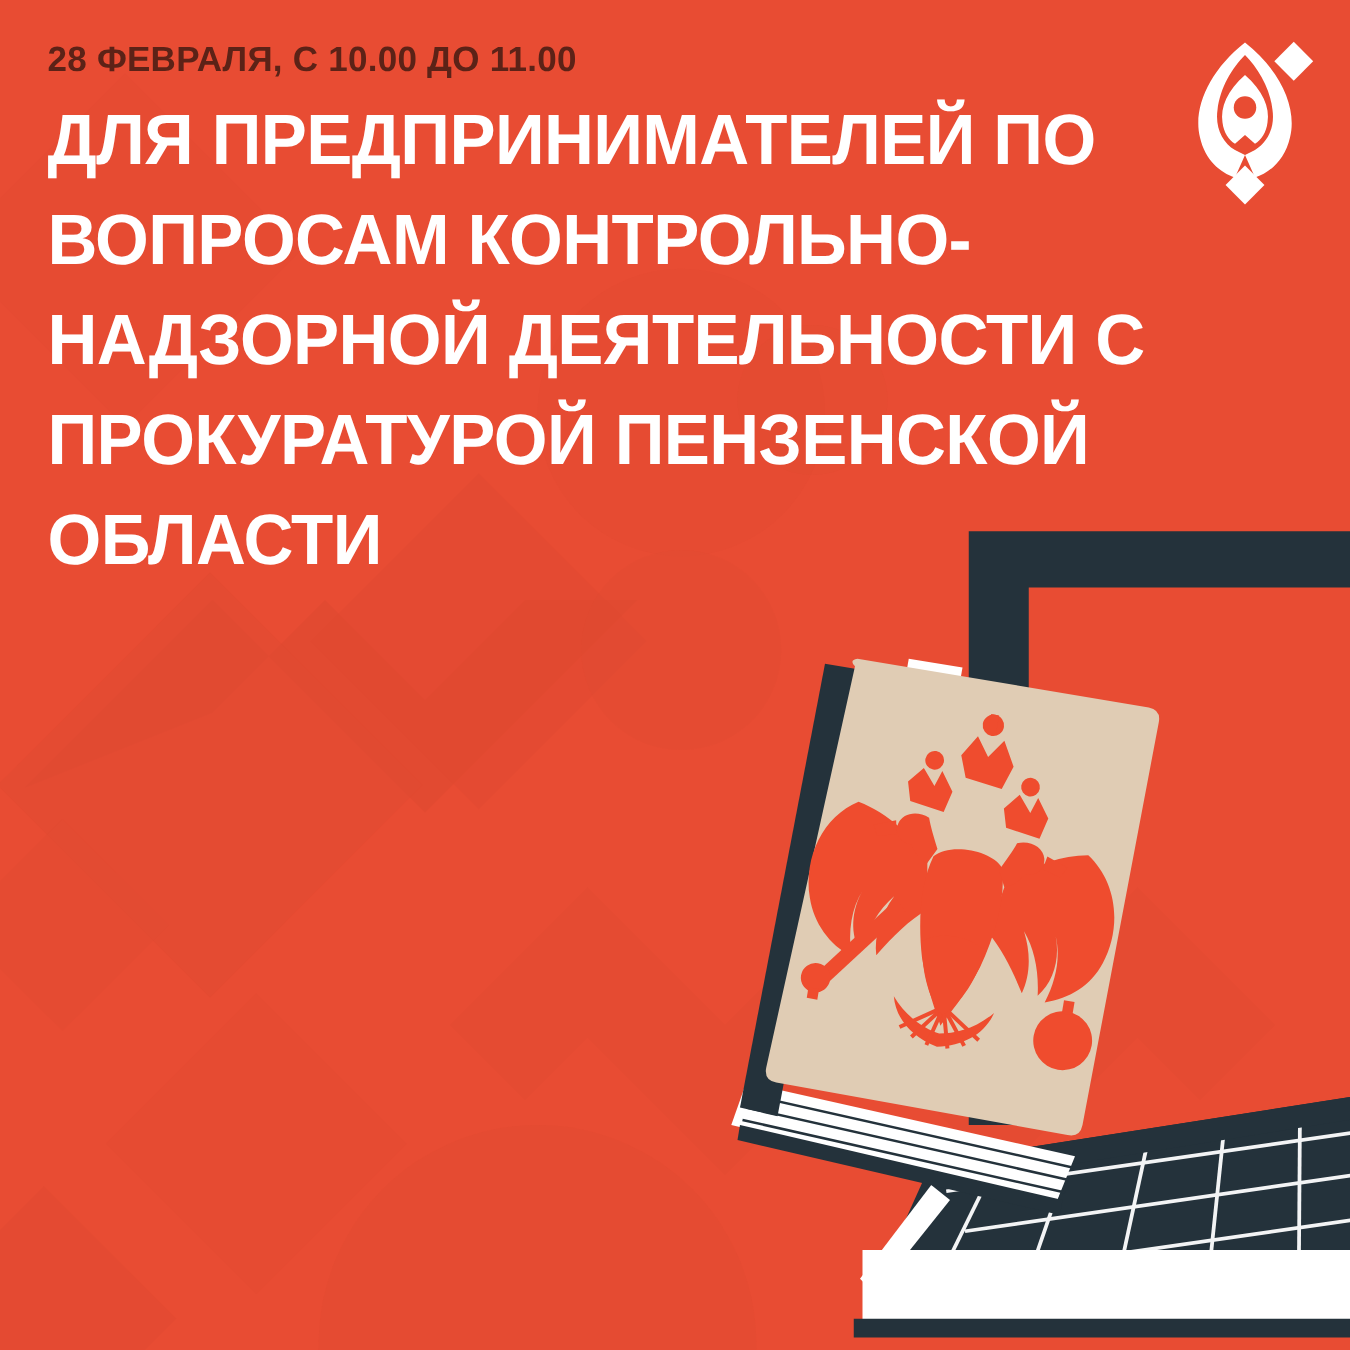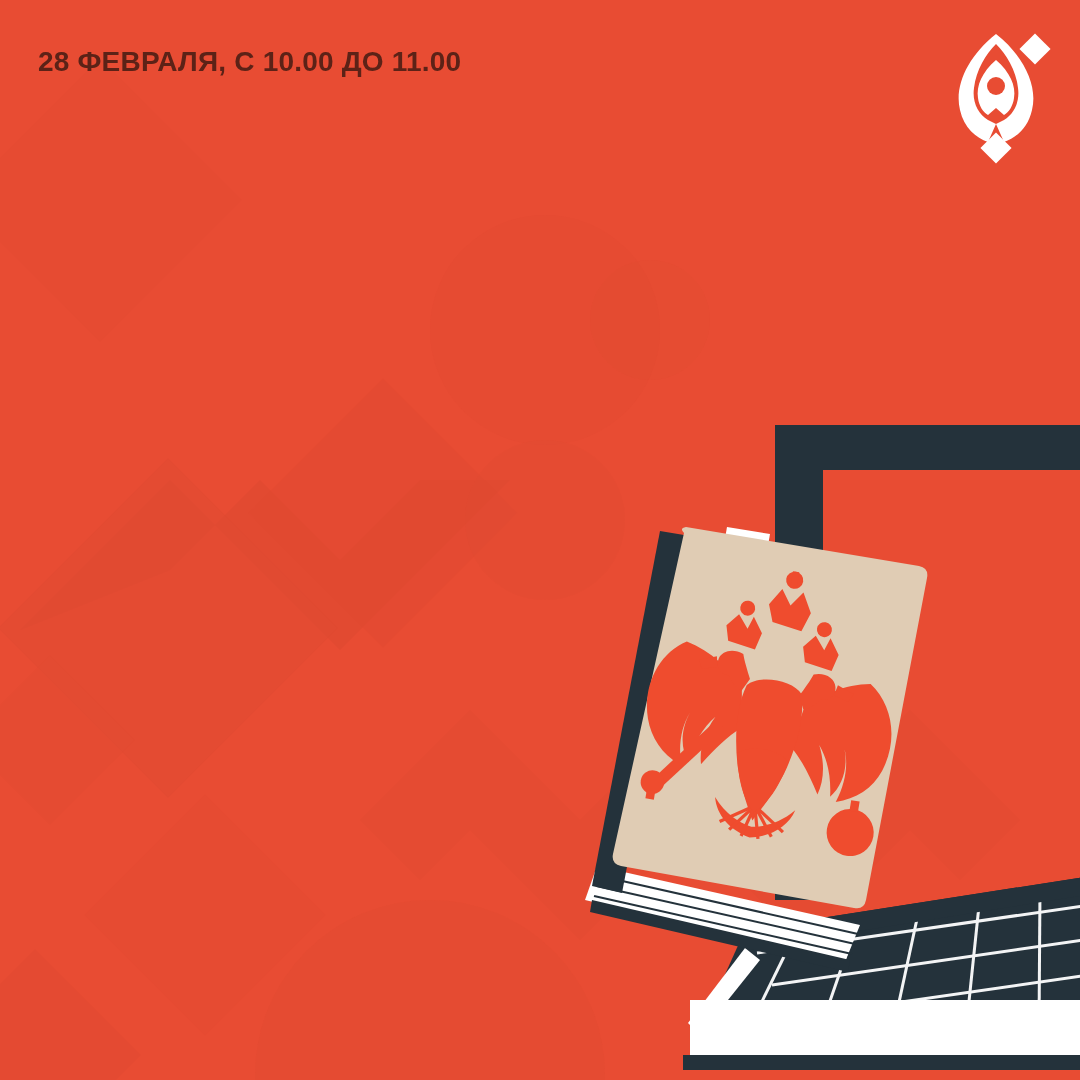--- a/index.html
+++ b/index.html
@@ -10,21 +10,21 @@
     background:#E84C33;
     font-family:"Liberation Sans", sans-serif;
   }
   
   #bg-pattern{position:absolute;inset:0;z-index:0;}
 
   
   #logo{position:absolute;top:24px;right:22px;width:110px;height:140px;z-index:6;}
 
   
-  #text-block{position:absolute;left:38px;top:48px;z-index:5;width:830px;}
+  #text-block{position:absolute;left:38px;top:34px;z-index:5;width:830px;}
   .kicker{
     font-size:28px;font-weight:bold;color:#5C2217;
     letter-spacing:0.2px;line-height:1.0;margin:0 0 22px 0;
     white-space:nowrap;
   }
   .kicker.second{margin-bottom:30px;}
   #headline{margin:0;}
   .head-line{
     font-size:57px;font-weight:bold;color:#FFFFFF;
     line-height:1.0;letter-spacing:-0.5px;
@@ -246,15 +246,22 @@
       <circle cx="48" cy="62" r="9" fill="#E84C33"></circle>
 
       <rect x="76" y="14" width="22" height="22" transform="rotate(45 87 25)"></rect>
 
       <rect x="37" y="113" width="22" height="22" transform="rotate(45 48 124)"></rect>
     </g>
   </svg>
 
   <div id="text-block">
     <p class="kicker">28 ФЕВРАЛЯ, С 10.00 ДО 11.00</p>
+    <h1 id="headline">
+      <div class="head-line">ДЛЯ ПРЕДПРИНИМАТЕЛЕЙ ПО</div>
+      <div class="head-line">ВОПРОСАМ КОНТРОЛЬНО-</div>
+      <div class="head-line">НАДЗОРНОЙ ДЕЯТЕЛЬНОСТИ С</div>
+      <div class="head-line">ПРОКУРАТУРОЙ ПЕНЗЕНСКОЙ</div>
+      <div class="head-line">ОБЛАСТИ</div>
+    </h1>
   </div>
 
 </div>
 
 </body></html>

